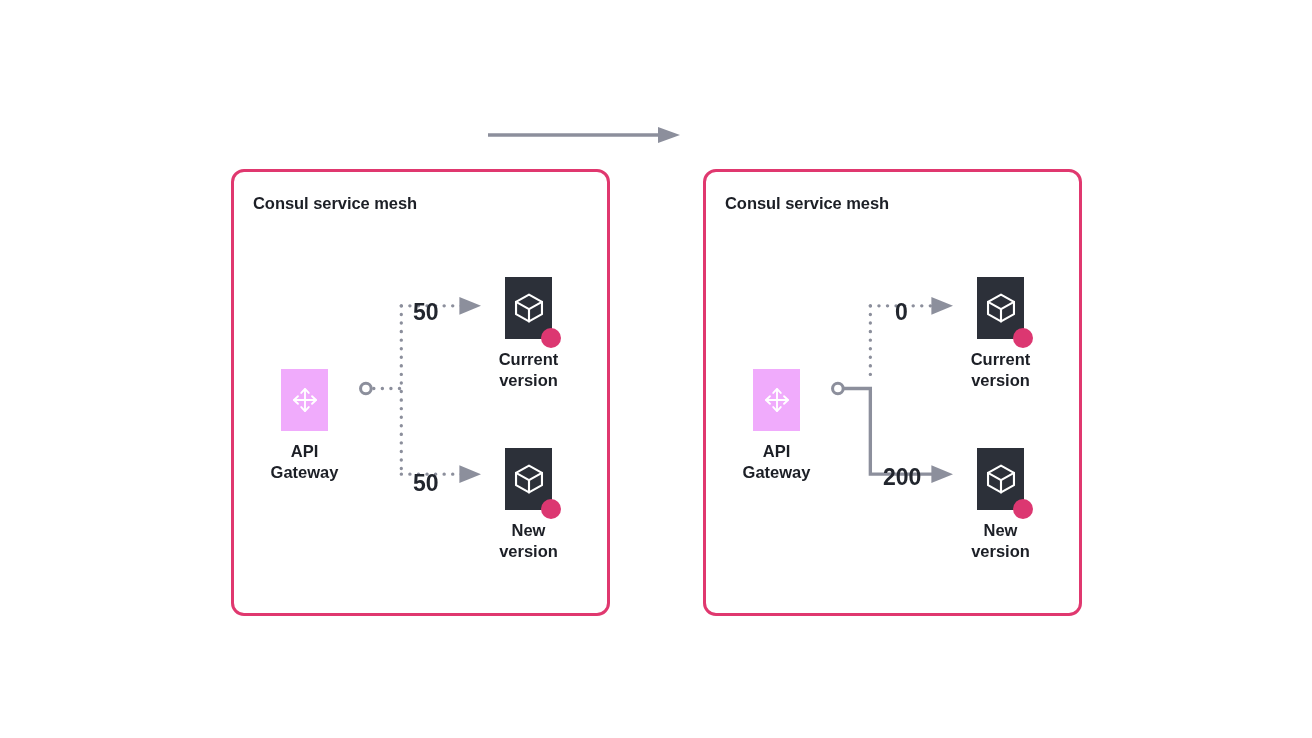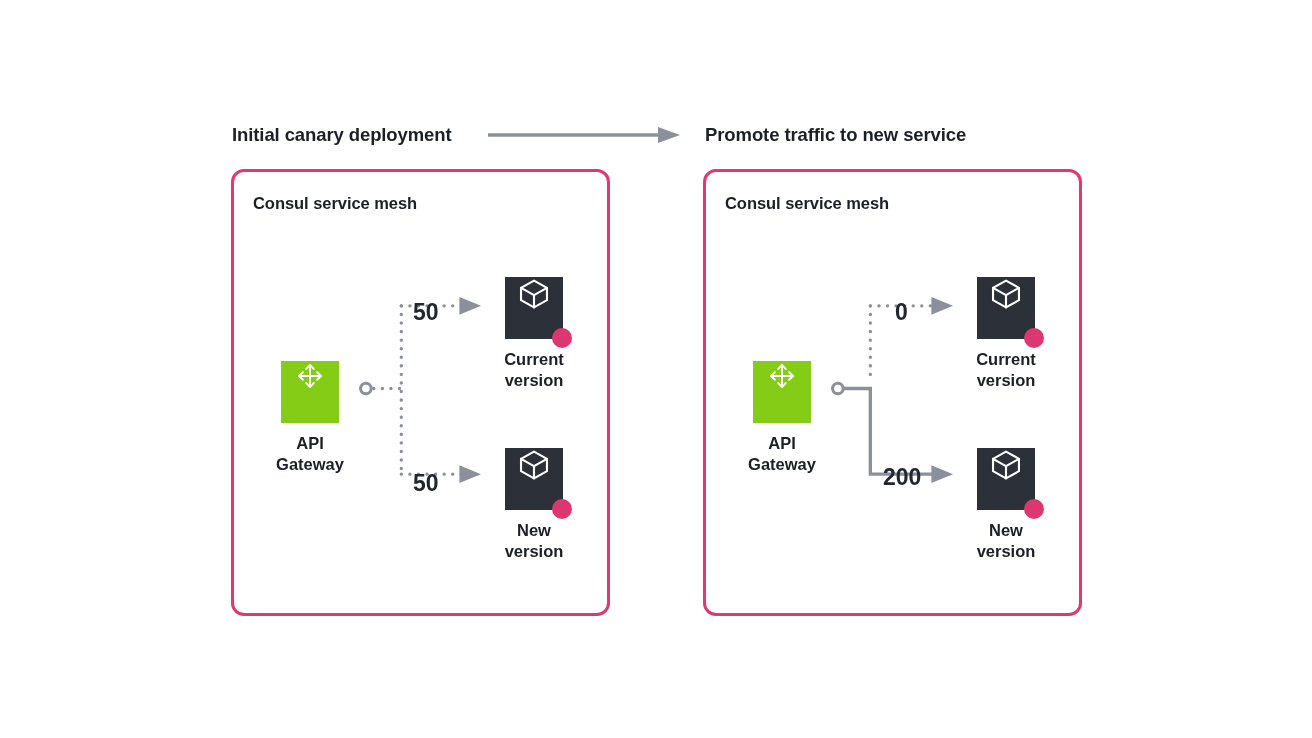--- a/index.html
+++ b/index.html
@@ -65,27 +65,27 @@
     font-weight: 700;
     letter-spacing: -0.05px;
     color: #1c1f26;
     white-space: nowrap;
     line-height: 1;
   }
 
   
   .node {
     position: absolute;
-    width: 58px;
+    width: 47px;
     height: 62px;
     display: flex;
-    align-items: flex-start;
+    align-items: center;
     justify-content: center;
   }
-  .node.gateway { background: #84cc16; }
+  .node.gateway { background: #f0abfc; margin-top: 8px; }
   .node.service { background: #2c3039; }
 
   .node .glyph { width: 34px; height: 34px; display: block; }
   .node.gateway .glyph { width: 30px; height: 30px; }
 
   .status-dot {
     position: absolute;
     width: 20px;
     height: 20px;
     border-radius: 50%;
@@ -123,28 +123,26 @@
     position: absolute;
     inset: 0;
     pointer-events: none;
   }
 </style>
 </head>
 <body>
 
 <div class="stage">
 
-  <div class="panel-heading" id="heading-left">Initial canary deployment</div>
 
   <svg class="stage-arrow" viewBox="0 0 200 26" xmlns="http://www.w3.org/2000/svg">
     <line x1="4" y1="13" x2="178" y2="13" stroke="#8c8f9c" stroke-width="3.4"></line>
     <polygon points="174,5 196,13 174,21" fill="#8c8f9c"></polygon>
   </svg>
 
-  <div class="panel-heading" id="heading-right">Promote traffic to new service</div>
 
   <div class="panel" id="panel-left">
 
     <div class="panel-label">Consul service mesh</div>
 
     <svg class="edges" viewBox="0 0 379 447" xmlns="http://www.w3.org/2000/svg">
 
       <circle cx="134" cy="220" r="5.4" fill="none" stroke="#8c8f9c" stroke-width="3.1"></circle>
 
       <path d="M 142 220 L 169 220" fill="none" stroke="#8c8f9c" stroke-width="3.4" stroke-linecap="round" stroke-dasharray="0.1 8.6"></path>

